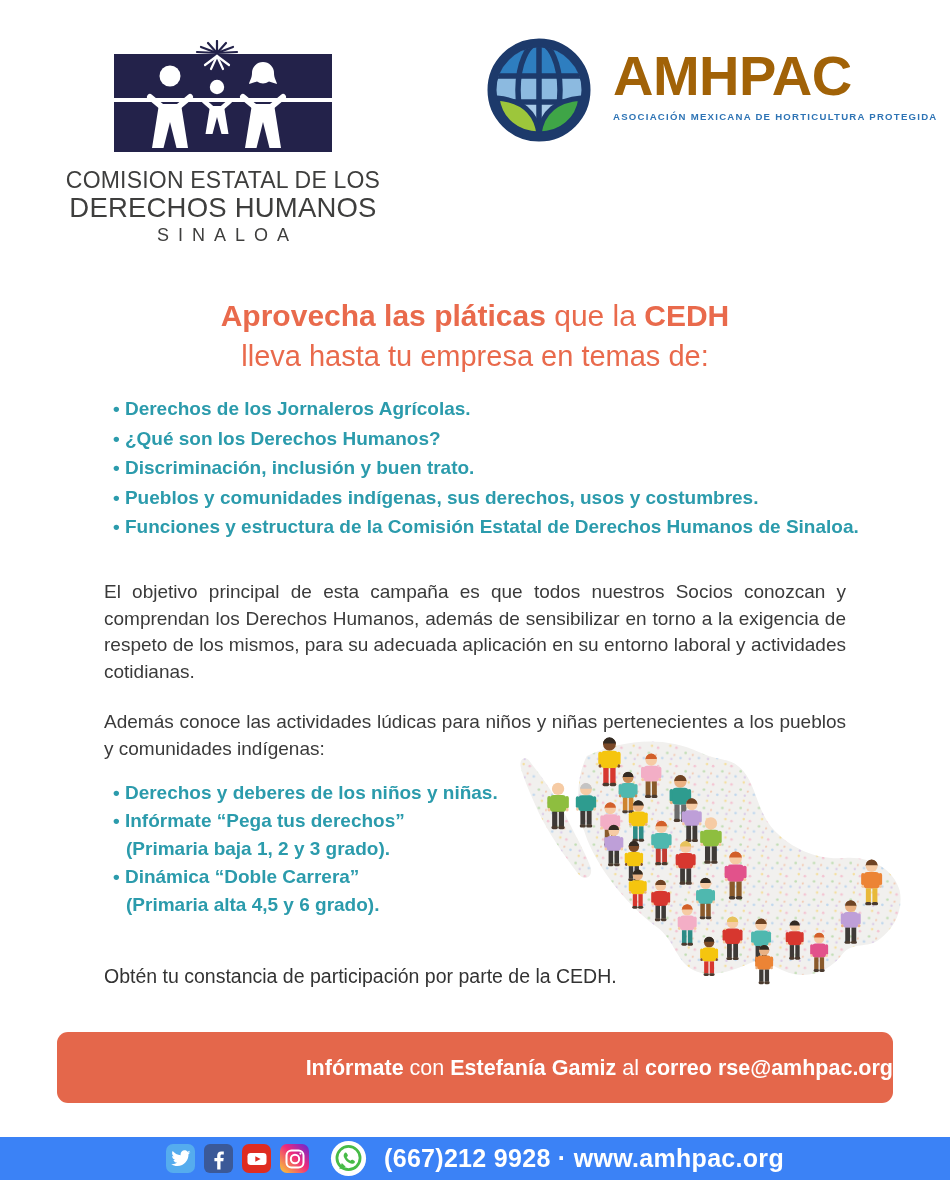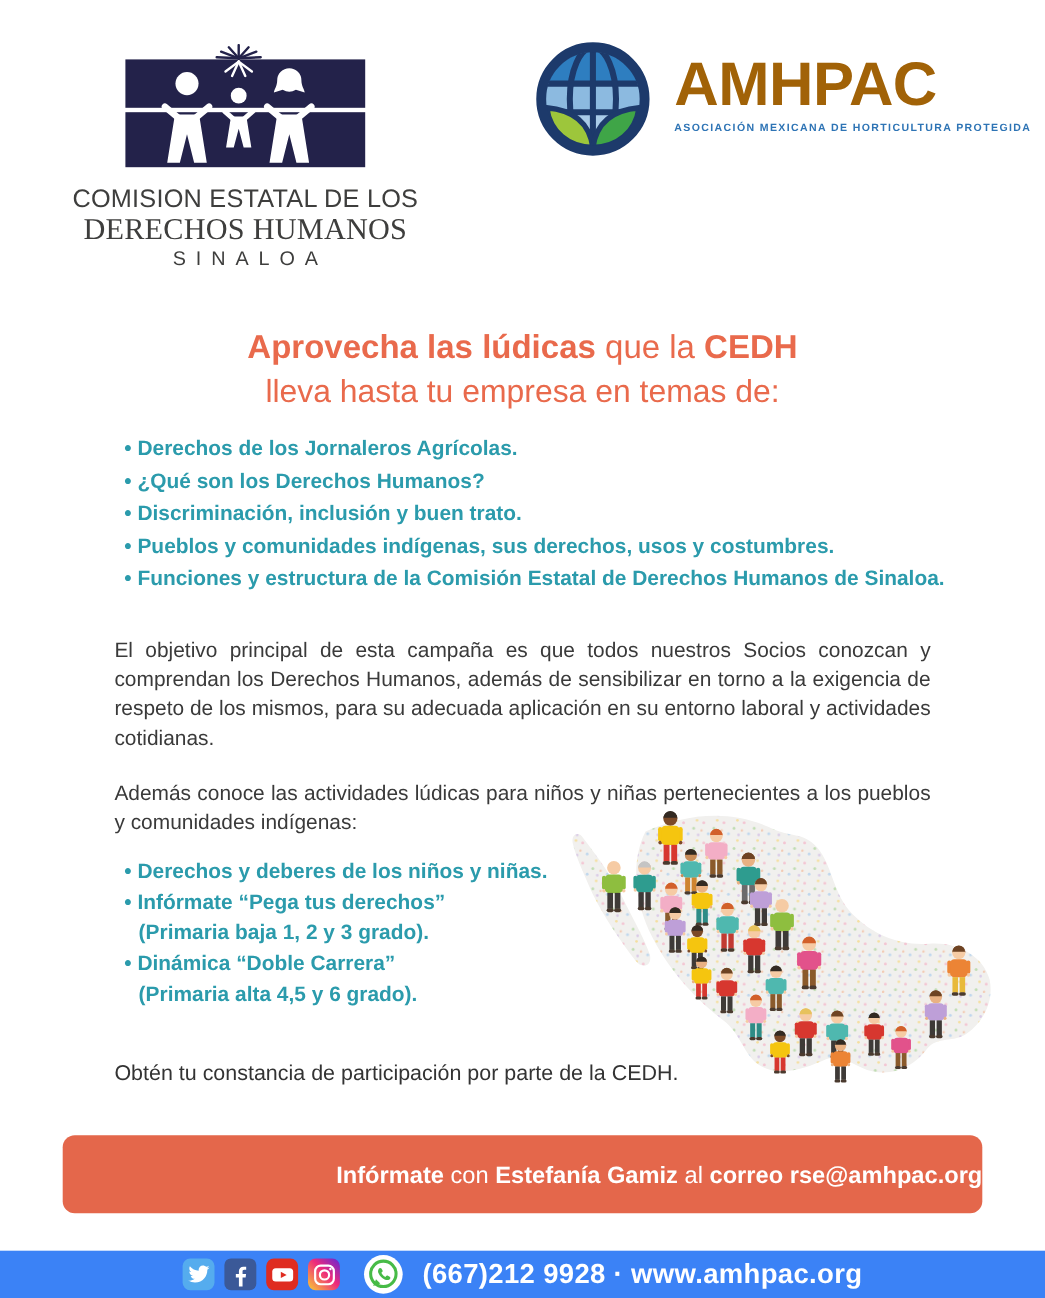--- a/index.html
+++ b/index.html
@@ -3,21 +3,21 @@
 <meta charset="utf-8">
 <style>
   html,body{margin:0;padding:0;background:#ffffff;}
   .page{position:relative;width:950px;height:1180px;background:#fff;overflow:hidden;
         font-family:"Liberation Sans",sans-serif;}
 
   
   .cedh{position:absolute;left:62px;top:40px;width:322px;text-align:center;}
   .cedh svg{display:block;margin:0 auto;}
   .cedh-l1{font-size:23px;color:#3E3E3D;letter-spacing:.2px;margin-top:13px;line-height:26px;}
-  .cedh-l2{font-size:27.5px;color:#3E3E3D;letter-spacing:.2px;line-height:29px;font-family:Liberation Serif, serif;}
+  .cedh-l2{font-size:27.5px;color:#3E3E3D;letter-spacing:.2px;line-height:29px;}
   .cedh-l3{font-size:18px;color:#3E3E3D;letter-spacing:9px;padding-left:9px;margin-top:3px;}
 
   .amhpac{position:absolute;left:487px;top:38px;display:flex;align-items:flex-start;gap:22px;}
   .amhpac-text{padding-top:10px;}
   .amhpac-name{font-size:56px;font-weight:bold;color:#a16207;line-height:1;letter-spacing:-.5px;}
   .amhpac-sub{font-size:9.6px;font-weight:bold;color:#2E74B5;letter-spacing:1.25px;margin-top:7px;}
 
   
   .headline{position:absolute;left:10px;top:299px;width:930px;text-align:center;color:#E96A4C;}
   .h-line1{font-size:30px;}
@@ -134,21 +134,21 @@
       <path d="M52,96 C74,96 91,82 94,60 C70,62 55,74 52,96 Z" fill="#3FA547" stroke="#1D3A6B" stroke-width="5" stroke-linejoin="round"></path>
       <circle cx="52" cy="52" r="47" fill="none" stroke="#1D3A6B" stroke-width="9"></circle>
     </svg>
     <div class="amhpac-text">
       <div class="amhpac-name">AMHPAC</div>
       <div class="amhpac-sub">ASOCIACIÓN MEXICANA DE HORTICULTURA PROTEGIDA</div>
     </div>
   </div>
 
   <div class="headline">
-    <div class="h-line1"><span style="font-weight: 700;">Aprovecha las lúdicas</span><span> que la </span><span style="font-weight: 700;">CEDH</span></div>
+    <div class="h-line1"><span style="font-weight: 700;">Aprovecha las pláticas</span><span> que la </span><span style="font-weight: 700;">CEDH</span></div>
     <div class="h-line2">lleva hasta tu empresa en temas de:</div>
   </div>
 
   <ul class="topics">
     <li>Derechos de los Jornaleros Agrícolas.</li>
     <li>¿Qué son los Derechos Humanos?</li>
     <li>Discriminación, inclusión y buen trato.</li>
     <li>Pueblos y comunidades indígenas, sus derechos, usos y costumbres.</li>
     <li>Funciones y estructura de la Comisión Estatal de Derechos Humanos de Sinaloa.</li>
   </ul>

